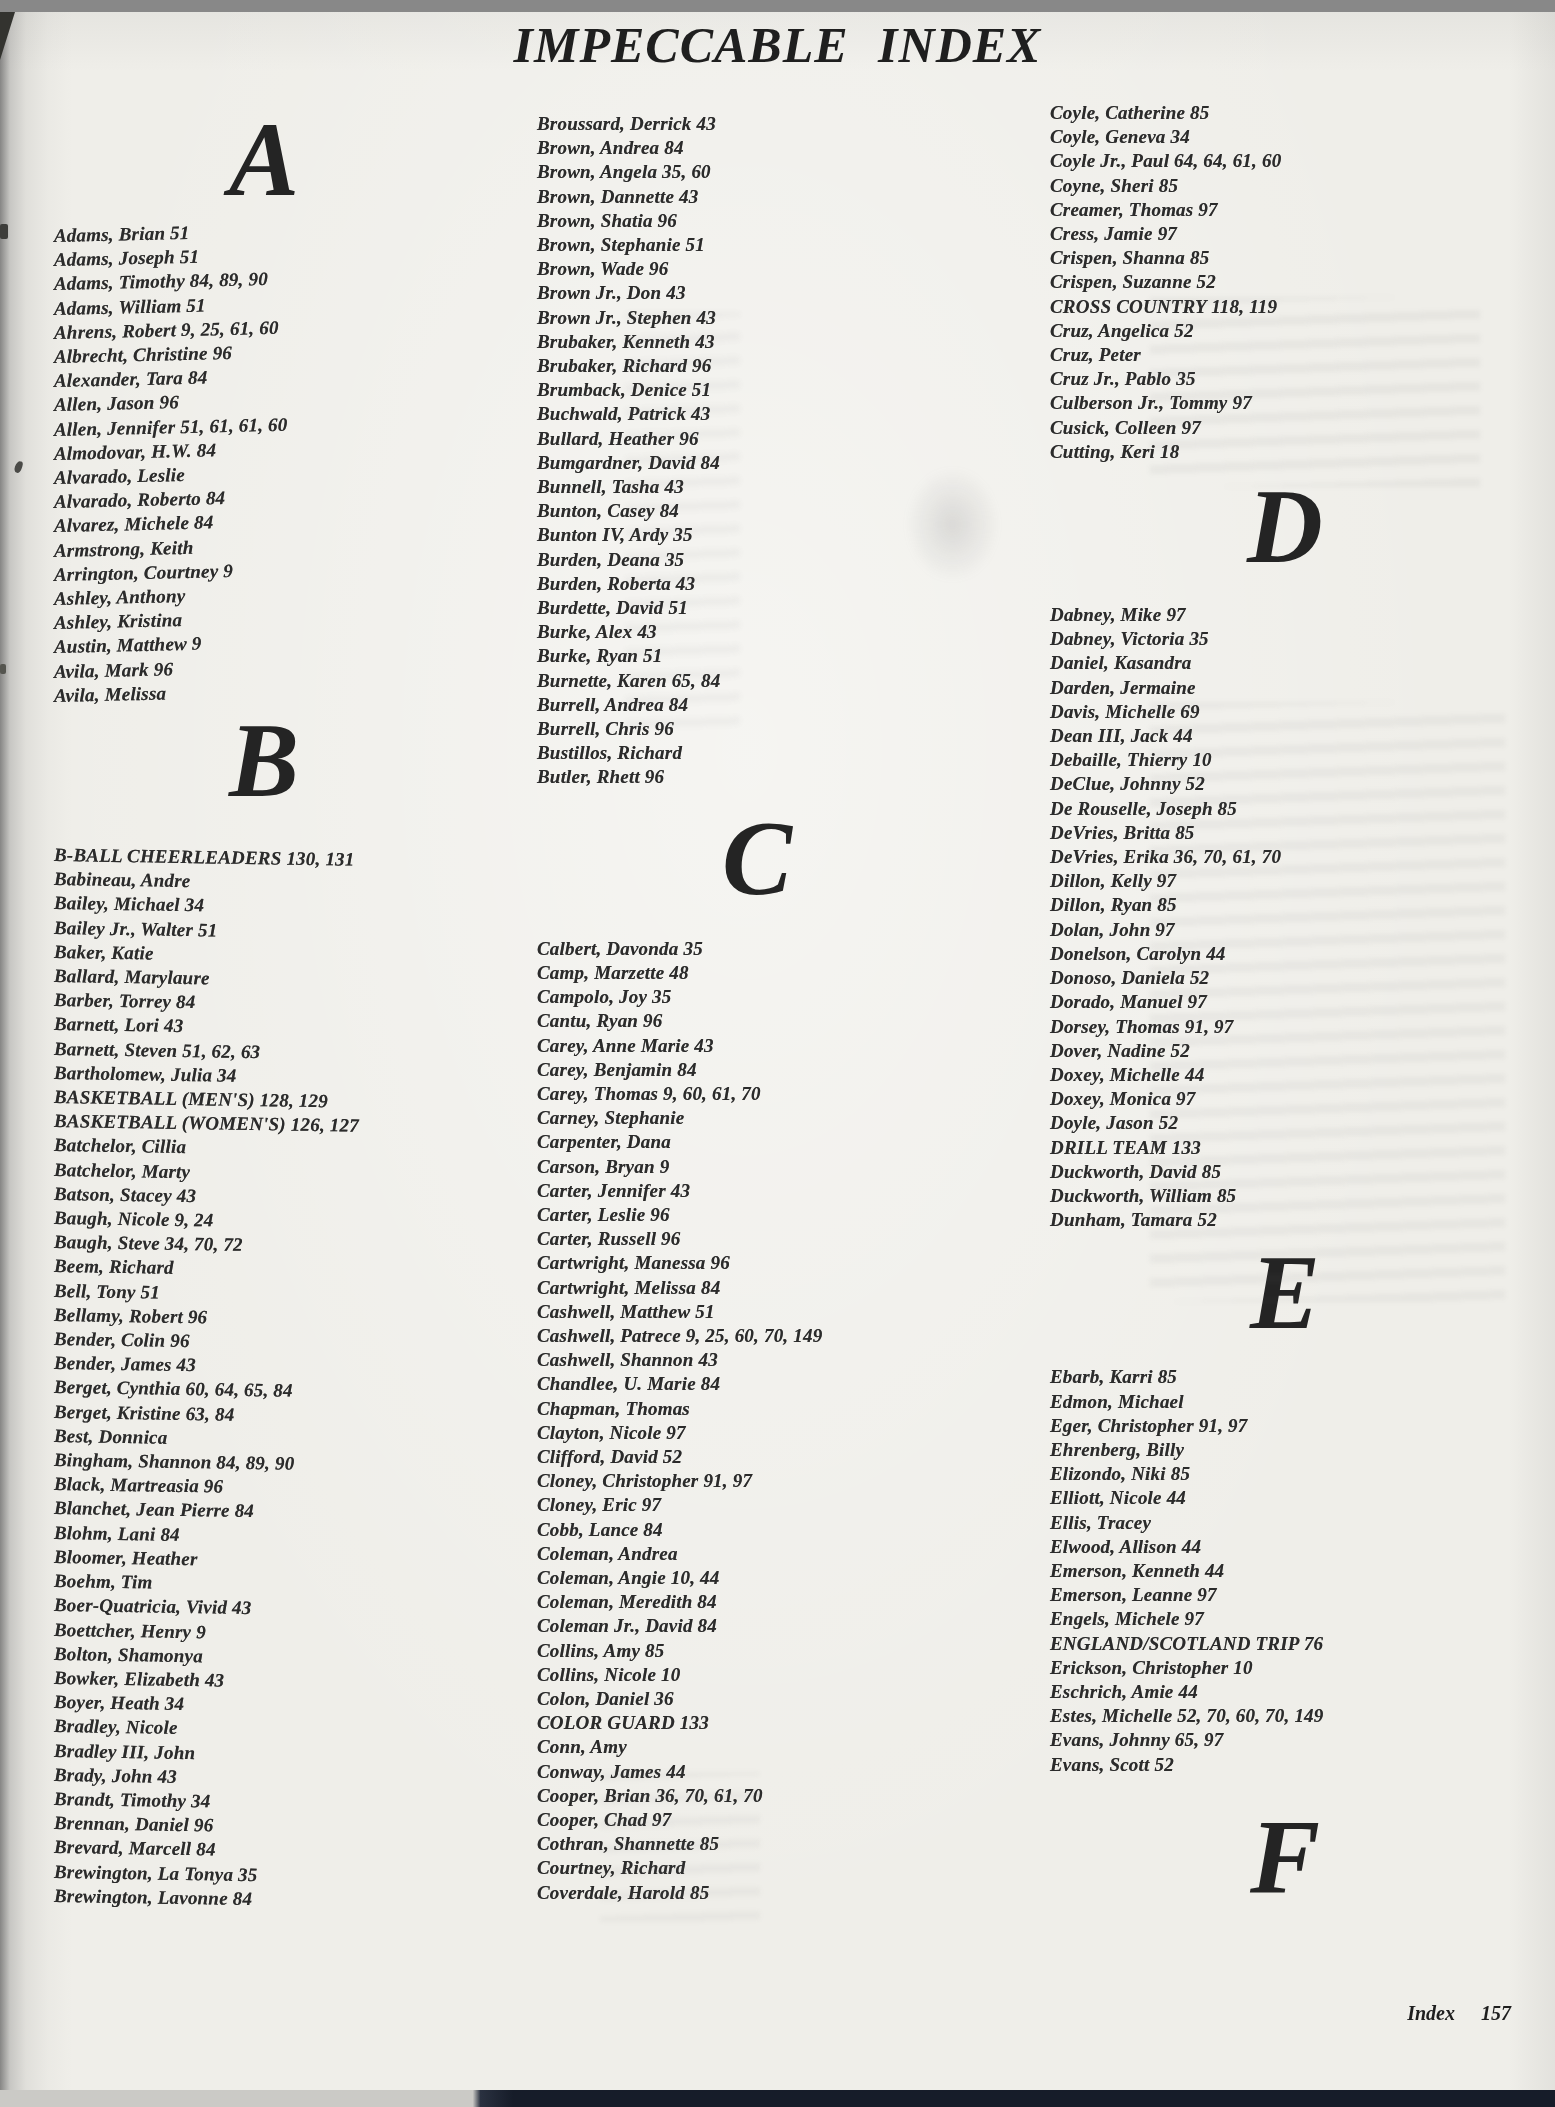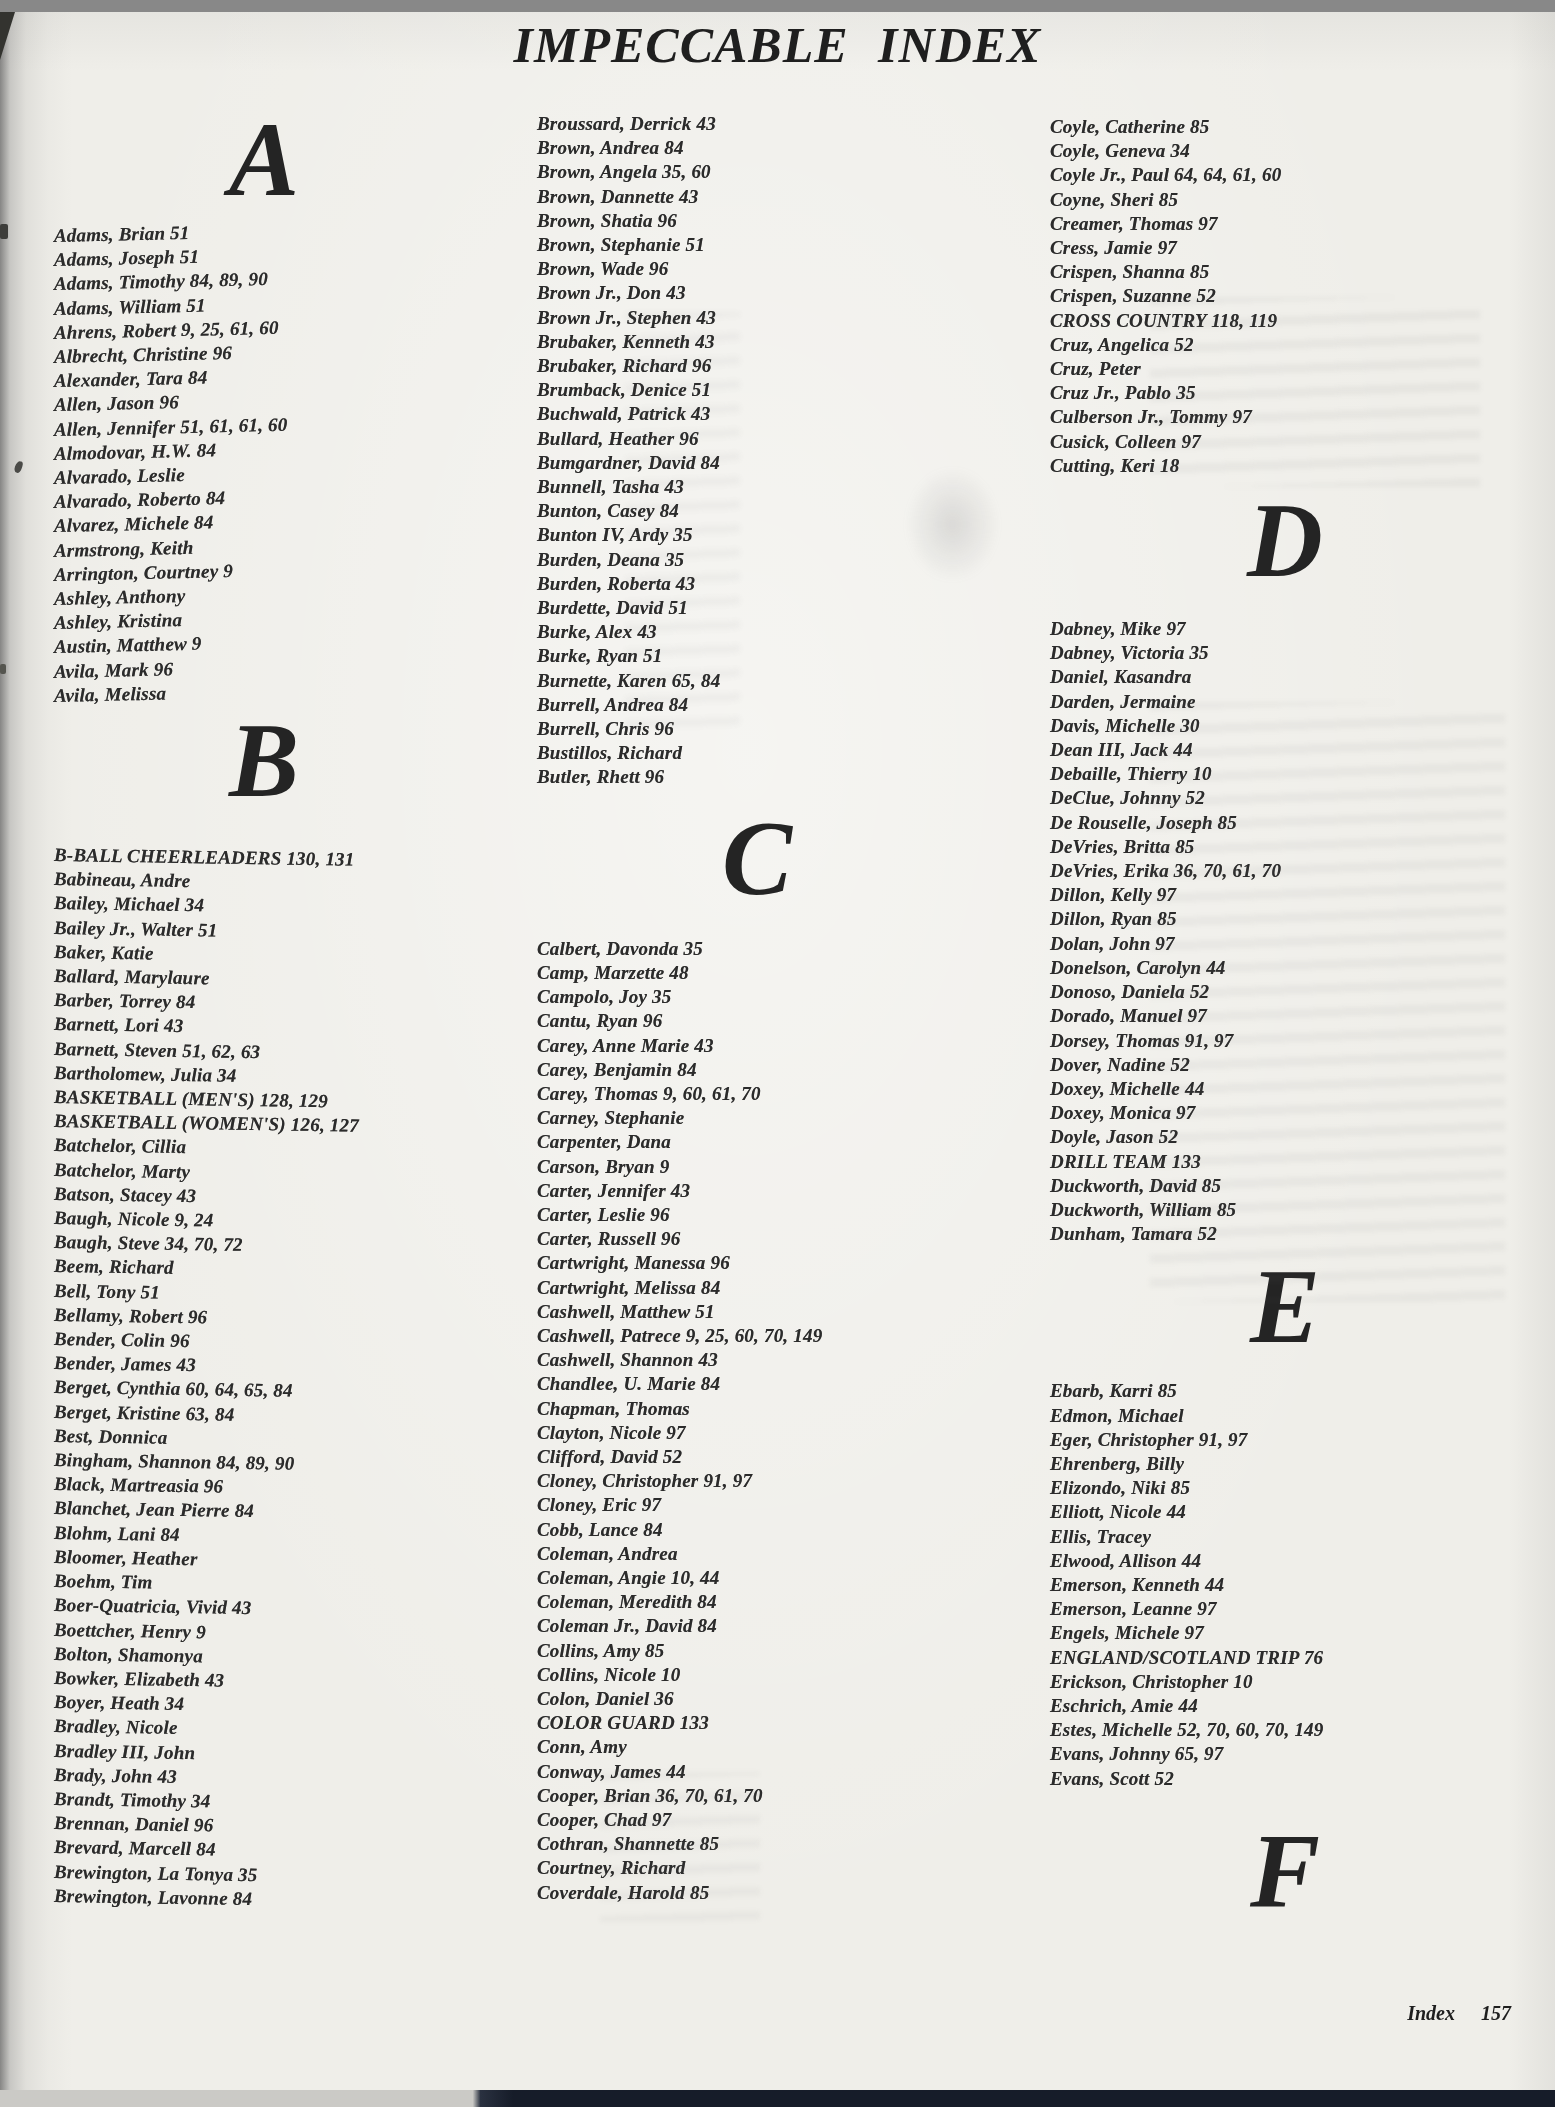--- a/index.html
+++ b/index.html
@@ -19,21 +19,21 @@
   .title {
     position:absolute; top:4px; left:0; right:0;
     text-align:center;
     font-size:50px; font-weight:bold; font-style:italic;
     letter-spacing:1px; word-spacing:16px;
     color:#1f1f1f;
   }
   .col { position:absolute; }
   .col-0 { left:54px;  top:95px;  width:420px; }
   .col-1 { left:537px; top:100px; width:440px; }
-  .col-2 { left:1050px;top:103px; width:470px; }
+  .col-2 { left:1050px;top:89px; width:470px; }
   .entry {
     font-size:19px; line-height:24.2px;
     font-weight:bold; font-style:italic;
     color:#2b2b2b; white-space:nowrap; letter-spacing:0.2px;
     text-shadow:0 0 0.5px rgba(40,40,40,0.55);
   }
   .letter {
     font-size:105px; line-height:105px;
     font-weight:bold; font-style:italic;
     text-align:center; color:#242424;
@@ -252,21 +252,21 @@
         <div class="entry">Culberson Jr., Tommy 97</div>
         <div class="entry">Cusick, Colleen 97</div>
         <div class="entry">Cutting, Keri 18</div>
       </div>
       <div class="letter letter-D block-1">D</div>
       <div class="entries block-2">
         <div class="entry">Dabney, Mike 97</div>
         <div class="entry">Dabney, Victoria 35</div>
         <div class="entry">Daniel, Kasandra</div>
         <div class="entry">Darden, Jermaine</div>
-        <div class="entry">Davis, Michelle 30</div>
+        <div class="entry">Davis, Michelle 69</div>
         <div class="entry">Dean III, Jack 44</div>
         <div class="entry">Debaille, Thierry 10</div>
         <div class="entry">DeClue, Johnny 52</div>
         <div class="entry">De Rouselle, Joseph 85</div>
         <div class="entry">DeVries, Britta 85</div>
         <div class="entry">DeVries, Erika 36, 70, 61, 70</div>
         <div class="entry">Dillon, Kelly 97</div>
         <div class="entry">Dillon, Ryan 85</div>
         <div class="entry">Dolan, John 97</div>
         <div class="entry">Donelson, Carolyn 44</div>

